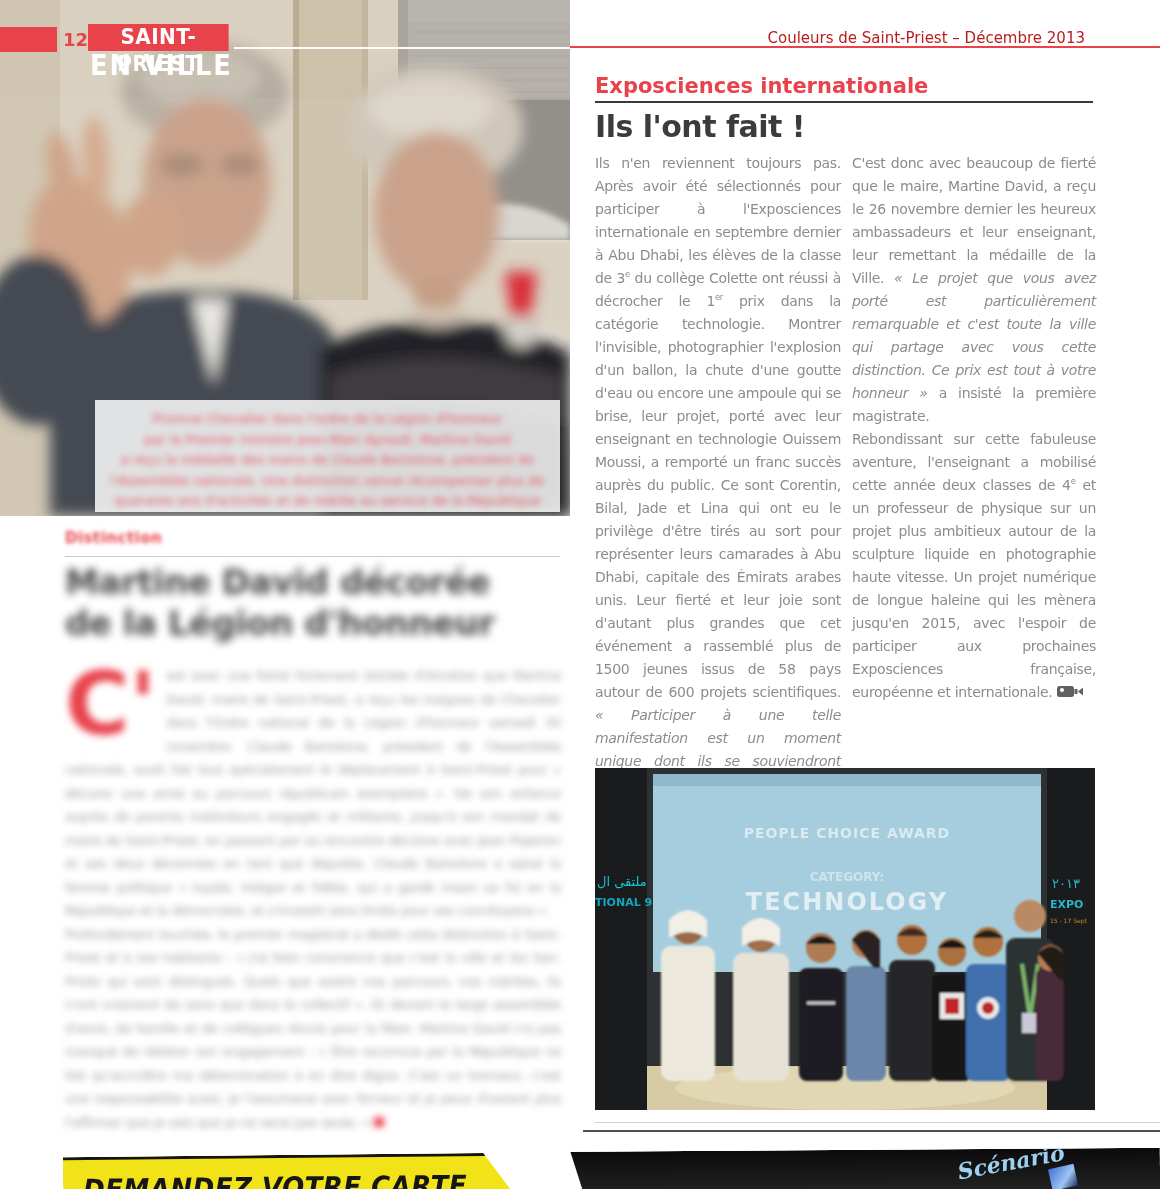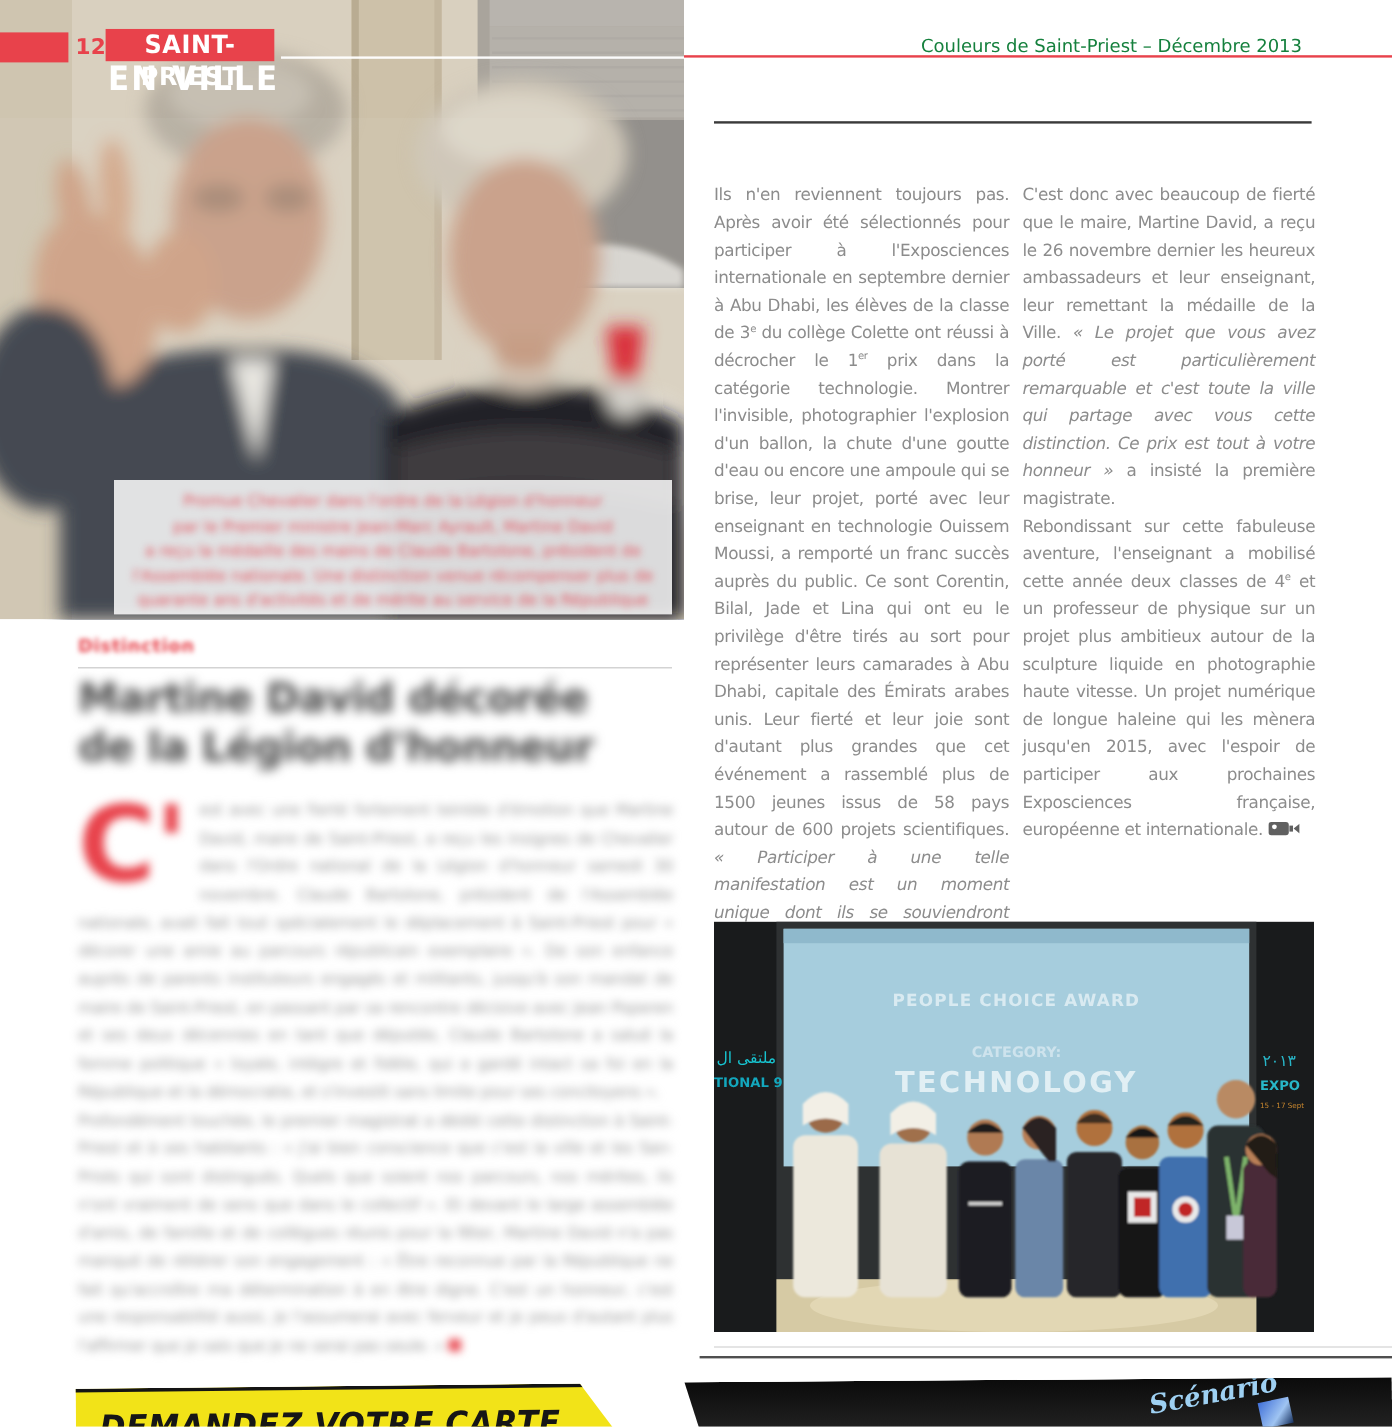--- a/index.html
+++ b/index.html
@@ -9,21 +9,21 @@
 
   
   .red-edge{left:0;top:27px;width:57px;height:25px;background:#e8424b;}
   .page-num{left:63px;top:29px;font-size:18px;font-weight:bold;color:#e8424b;}
   .logo1{left:88px;top:24px;width:148px;height:27px;background:#e8424b;color:#fff;
          font-weight:bold;font-size:21px;line-height:27px;text-align:center;
          transform:scaleX(.95);transform-origin:left;letter-spacing:.5px;}
   .logo2{left:90px;top:49px;color:#fff;font-weight:bold;font-size:28px;letter-spacing:2px;
          transform:scaleX(.92);transform-origin:left;}
   .white-line{left:234px;top:47px;width:336px;height:2px;background:rgba(255,255,255,.95);}
-  .issue{left:690px;top:29px;width:395px;text-align:right;font-size:15px;color:#15803d;}
+  .issue{left:690px;top:29px;width:395px;text-align:right;font-size:15px;color:#b91c1c;}
   .red-line{left:570px;top:46px;width:590px;height:2px;background:#e8424b;}
 
   
   .photo1{left:0;top:0;width:570px;height:516px;}
   .caption{left:95px;top:400px;width:465px;height:112px;background:rgba(255,255,255,.84);
            padding-top:9px;box-sizing:border-box;}
   .caption div{font-size:13px;line-height:20.5px;color:#e45560;text-align:center;filter:blur(3px);}
 
   
   .kicker1{left:65px;top:529px;font-size:15px;font-weight:bold;color:#e8424b;
@@ -155,21 +155,23 @@
   <div class="abs rule1"></div>
   <div class="abs headline1">
     <span>Martine David décorée</span><br>
     <span>de la Légion d'honneur</span>
   </div>
   <div class="abs body1">
     <p><span class="dropcap">C'</span><span>est avec une fierté fortement teintée d'émotion que Martine David, maire de Saint-Priest, a reçu les insignes de Chevalier dans l'Ordre national de la Légion d'honneur samedi 30 novembre. Claude Bartolone, président de l'Assemblée nationale, avait fait tout spécialement le déplacement à Saint-Priest pour « décorer une amie au parcours républicain exemplaire ». De son enfance auprès de parents instituteurs engagés et militants, jusqu'à son mandat de maire de Saint-Priest, en passant par sa rencontre décisive avec Jean Poperen et ses deux décennies en tant que députée, Claude Bartolone a salué la femme politique « loyale, intègre et fidèle, qui a gardé intact sa foi en la République et la démocratie, et s'investit sans limite pour ses concitoyens ».</span></p>
     <p><span>Profondément touchée, le premier magistrat a dédié cette distinction à Saint-Priest et à ses habitants : « J'ai bien conscience que c'est la ville et les San-Priots qui sont distingués. Quels que soient nos parcours, nos mérites, ils n'ont vraiment de sens que dans le collectif ». Et devant le large assemblée d'amis, de famille et de collègues réunis pour la fêter, Martine David n'a pas manqué de réitérer son engagement : « Être reconnue par la République ne fait qu'accroître ma détermination à en être digne. C'est un honneur, c'est une responsabilité aussi, je l'assumerai avec ferveur et je peux d'autant plus l'affirmer que je sais que je ne serai pas seule. »</span><span class="endmark"></span></p>
   </div>
 
+  <div class="abs kicker2">Exposciences internationale</div>
   <div class="abs rule2"></div>
+  <div class="abs headline2">Ils l'ont fait !</div>
 
   <div class="col col1">
     <p><span>Ils n'en reviennent toujours pas. Après avoir été sélectionnés pour participer à l'Exposciences internationale en septembre dernier à Abu Dhabi, les élèves de la classe de 3</span><sup>e</sup><span> du collège Colette ont réussi à décrocher le 1</span><sup>er</sup><span> prix dans la catégorie technologie. Montrer l'invisible, photographier l'explosion d'un ballon, la chute d'une goutte d'eau ou encore une ampoule qui se brise, leur projet, porté avec leur enseignant en technologie Ouissem Moussi, a remporté un franc succès auprès du public. Ce sont Corentin, Bilal, Jade et Lina qui ont eu le privilège d'être tirés au sort pour représenter leurs camarades à Abu Dhabi, capitale des Émirats arabes unis. Leur fierté et leur joie sont d'autant plus grandes que cet événement a rassemblé plus de 1500 jeunes issus de 58 pays autour de 600 projets scientifiques. </span><span class="it">« Participer à une telle manifestation est un moment unique dont ils se souviendront toute leur vie, </span><span>souligne Ouissem Moussi. </span><span class="it">Ils ont</span></p>
   </div>
   <div class="col col2">
     <p><span>C'est donc avec beaucoup de fierté que le maire, Martine David, a reçu le 26 novembre dernier les heureux ambassadeurs et leur enseignant, leur remettant la médaille de la Ville. </span><span class="it">« Le projet que vous avez porté est particulièrement remarquable et c'est toute la ville qui partage avec vous cette distinction. Ce prix est tout à votre honneur »</span><span> a insisté la première magistrate.</span></p>
     <p><span>Rebondissant sur cette fabuleuse aventure, l'enseignant a mobilisé cette année deux classes de 4</span><sup>e</sup><span> et un professeur de physique sur un projet plus ambitieux autour de la sculpture liquide en photographie haute vitesse. Un projet numérique de longue haleine qui les mènera jusqu'en 2015, avec l'espoir de participer aux prochaines Exposciences française, européenne et internationale. </span><svg class="cam" width="26" height="15" viewBox="0 0 26 15">
         <rect x="0" y="2" width="17" height="11" rx="2.5" fill="#606060"></rect>
         <circle cx="5" cy="6" r="2" fill="#ffffff"></circle>
         <rect x="17.5" y="5" width="3" height="5" fill="#606060"></rect>

